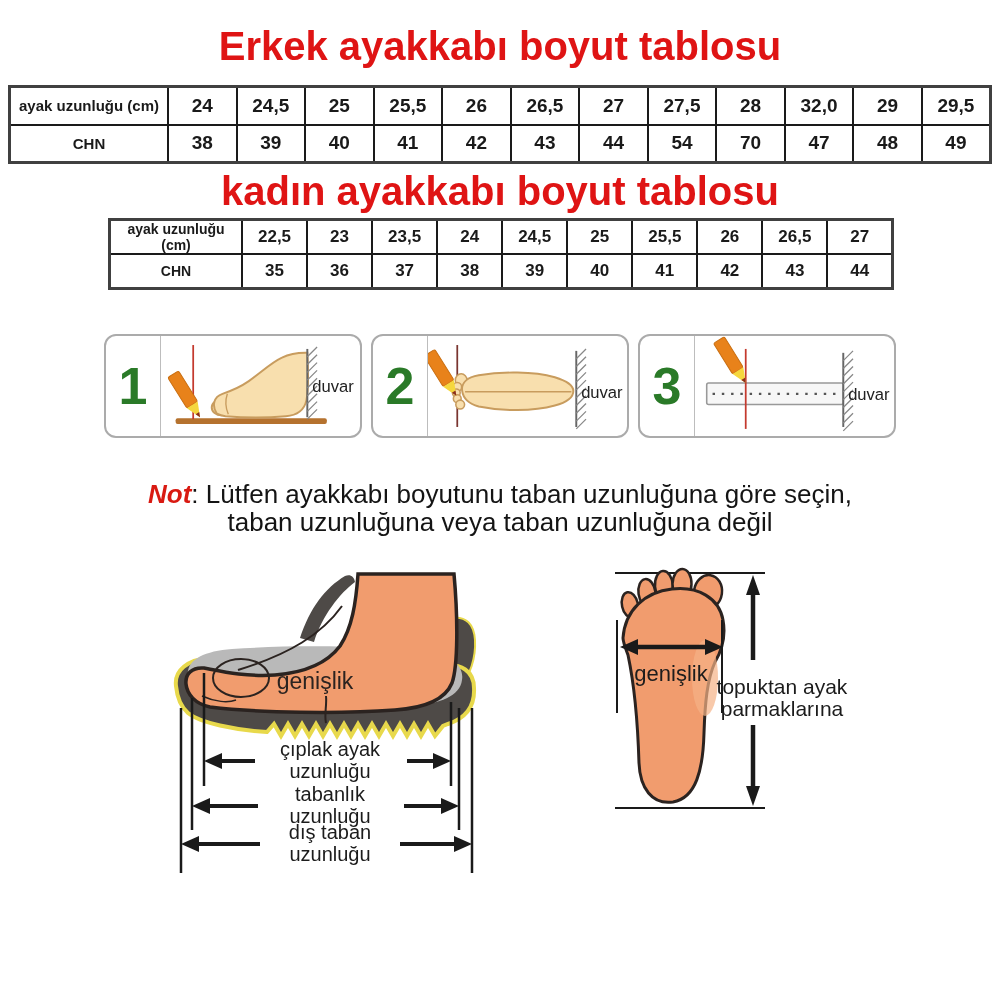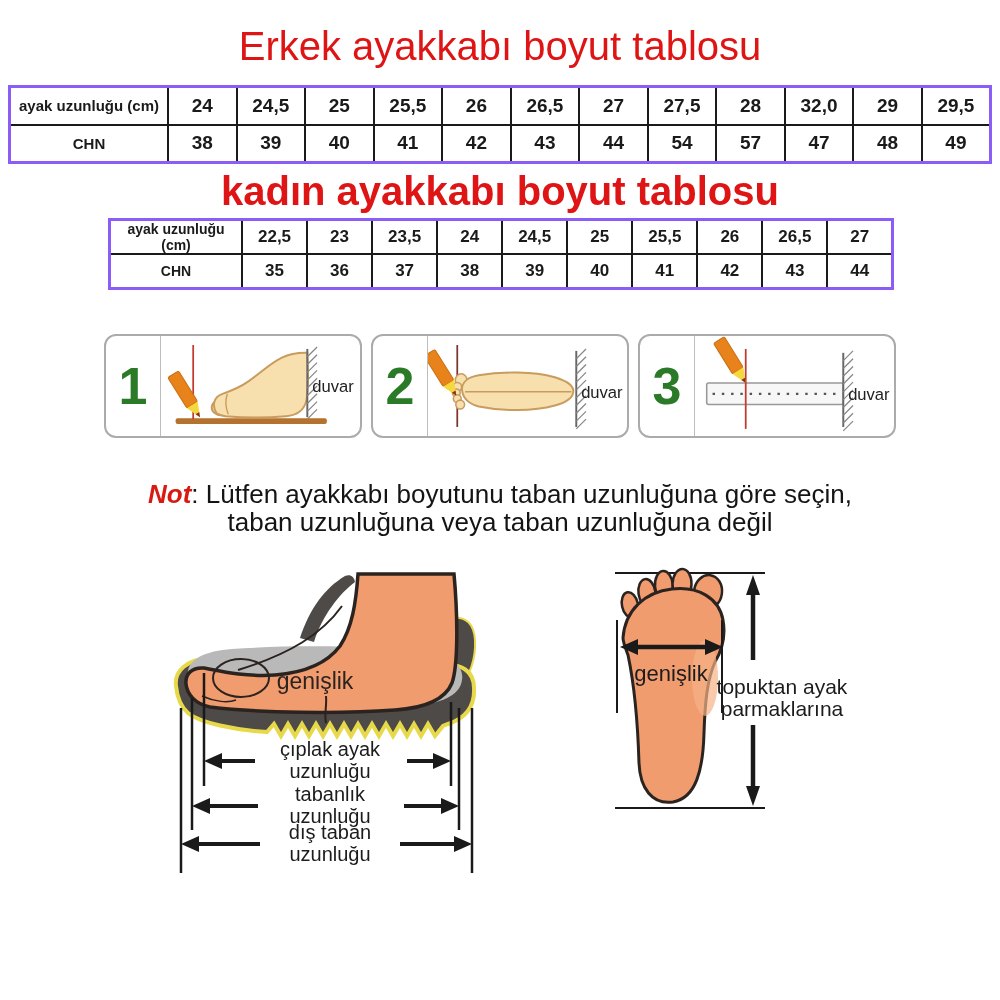--- a/index.html
+++ b/index.html
@@ -1,23 +1,23 @@
 <!DOCTYPE html>
 <html><head>
 <meta charset="utf-8">
 <style>
   html,body{margin:0;padding:0;background:#fff;}
   .page{position:relative;width:1000px;height:1000px;background:#ffffff;
         font-family:"Liberation Sans",sans-serif;overflow:hidden;}
   .title1{position:absolute;left:0;top:24px;width:100%;text-align:center;
-          font-size:40px;font-weight:normal;color:#DF1414;}
+          font-size:40px;font-weight:bold;color:#DF1414;}
   .title2{position:absolute;left:0;top:169px;width:100%;text-align:center;
           font-size:40px;font-weight:bold;color:#DF1414;}
   table{border-collapse:collapse;table-layout:fixed;position:absolute;background:#fff;
-        border:3px solid #8b5cf6;}
+        border:3px solid #404040;}
   td,th{border:2px solid #1a1a1a;text-align:center;vertical-align:middle;
         color:#1a1a1a;padding:0;overflow:hidden;}
   .t1{left:8px;top:85px;width:984px;}
   .t1 tr{height:38px;}
   .t1 th{width:156px;font-size:15px;font-weight:bold;}
   .t1 td{font-size:19px;font-weight:bold;}
   .t2{left:108px;top:218px;width:786px;}
   .t2 tr{height:34px;}
   .t2 th{width:130px;font-size:14px;font-weight:bold;}
   .t2 td{font-size:17px;font-weight:bold;}
@@ -62,21 +62,21 @@
     <tr>
       <th>CHN</th>
       <td>38</td>
       <td>39</td>
       <td>40</td>
       <td>41</td>
       <td>42</td>
       <td>43</td>
       <td>44</td>
       <td>54</td>
-      <td>57</td>
+      <td>70</td>
       <td>47</td>
       <td>48</td>
       <td>49</td>
     </tr>
   </tbody>
     </table>
 
   <div class="title2">kadın ayakkabı boyut tablosu</div>
 
   <table class="t2">

